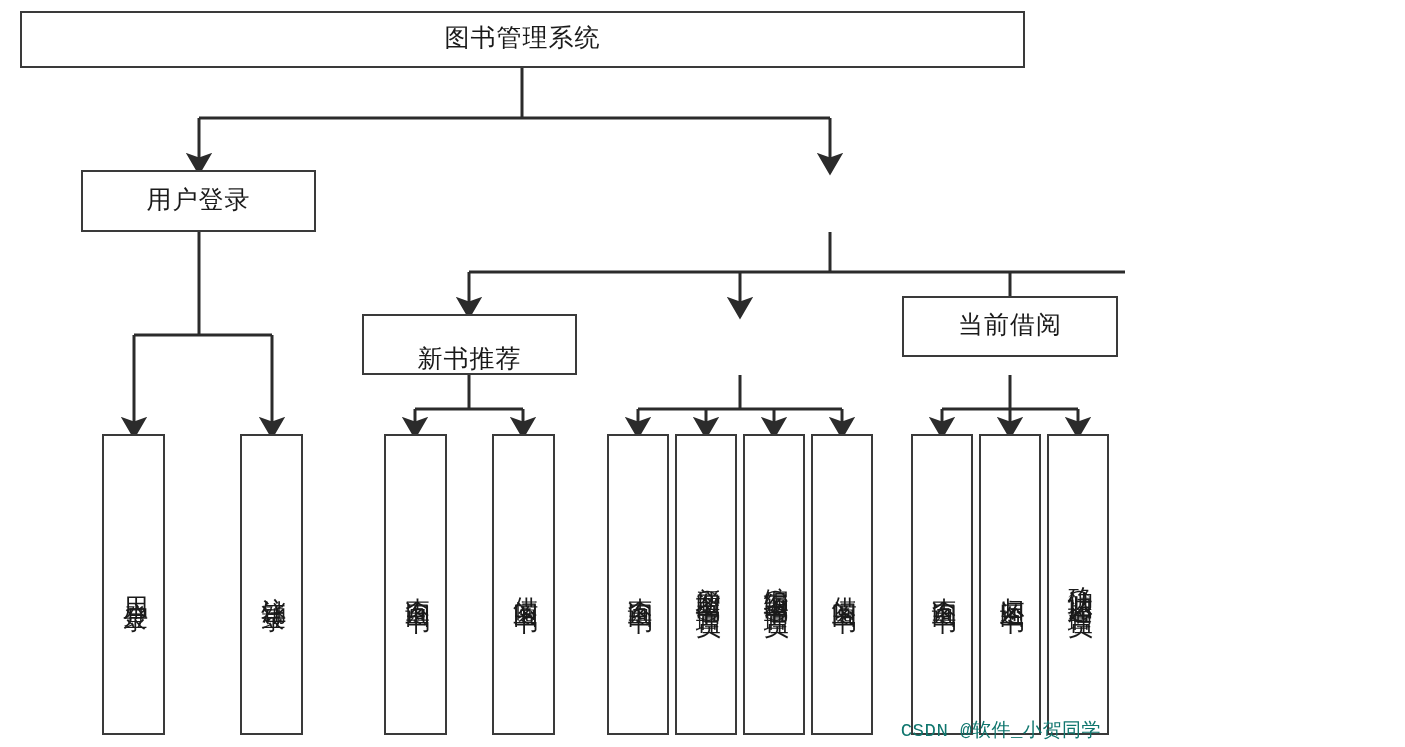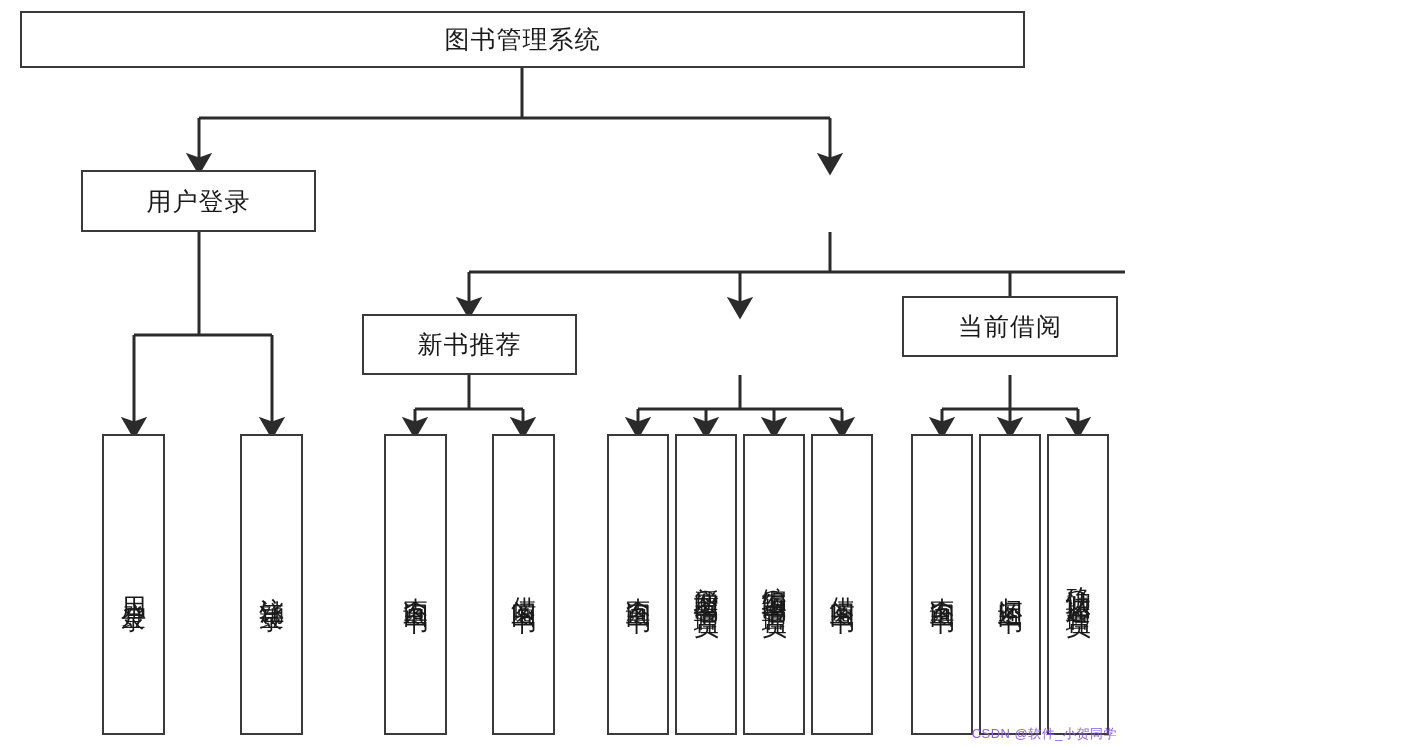--- a/index.html
+++ b/index.html
@@ -5,21 +5,21 @@
   html, body {
     margin: 0;
     padding: 0;
     background: #ffffff;
   }
   #canvas {
     position: relative;
     width: 1125px;
     height: 747px;
     background: #ffffff;
-    font-family: Liberation Sans, sans-serif;
+    font-family: Liberation Mono, monospace;
     overflow: hidden;
   }
   #wires {
     position: absolute;
     left: 0;
     top: 0;
     width: 1405px;
     height: 747px;
     pointer-events: none;
   }
@@ -50,24 +50,24 @@
     text-align: center;
     padding: 6px 0;
   }
   .node-v .vtext {
     writing-mode: vertical-rl;
     text-orientation: upright;
     display: block;
   }
   #watermark {
     position: absolute;
-    right: 8px;
+    right: 24px;
     bottom: 4px;
-    font-size: 13px;
-    color: #8b5cf6;
+    font-size: 19px;
+    color: #0f766e;
     white-space: nowrap;
     z-index: 5;
     letter-spacing: 0.5px;
   }
 </style>
 </head>
 <body>
 
 <div id="canvas">
 
@@ -122,21 +122,21 @@
   </svg>
 
   <div class="node node-h" style="left:20px; top:11px; width:1005px; height:57px;">
     <span>图书管理系统</span>
   </div>
 
   <div class="node node-h" style="left:81px; top:170px; width:235px; height:62px;">
     <span>用户登录</span>
   </div>
 
-  <div class="node node-h" style="left:362px; top:314px; width:215px; height:61px;">
+  <div class="node node-h" style="left:362px; top:314px; width:215px; height:61px;align-items:flex-end;">
     <span>新书推荐</span>
   </div>
   <div class="node node-h" style="left:902px; top:296px; width:216px; height:61px;">
     <span>当前借阅</span>
   </div>
 
   <div class="node node-v" style="left:102px; top:434px; width:63px; height:301px;">
     <span class="vtext">用户登录</span>
   </div>
   <div class="node node-v" style="left:240px; top:434px; width:63px; height:301px;">

